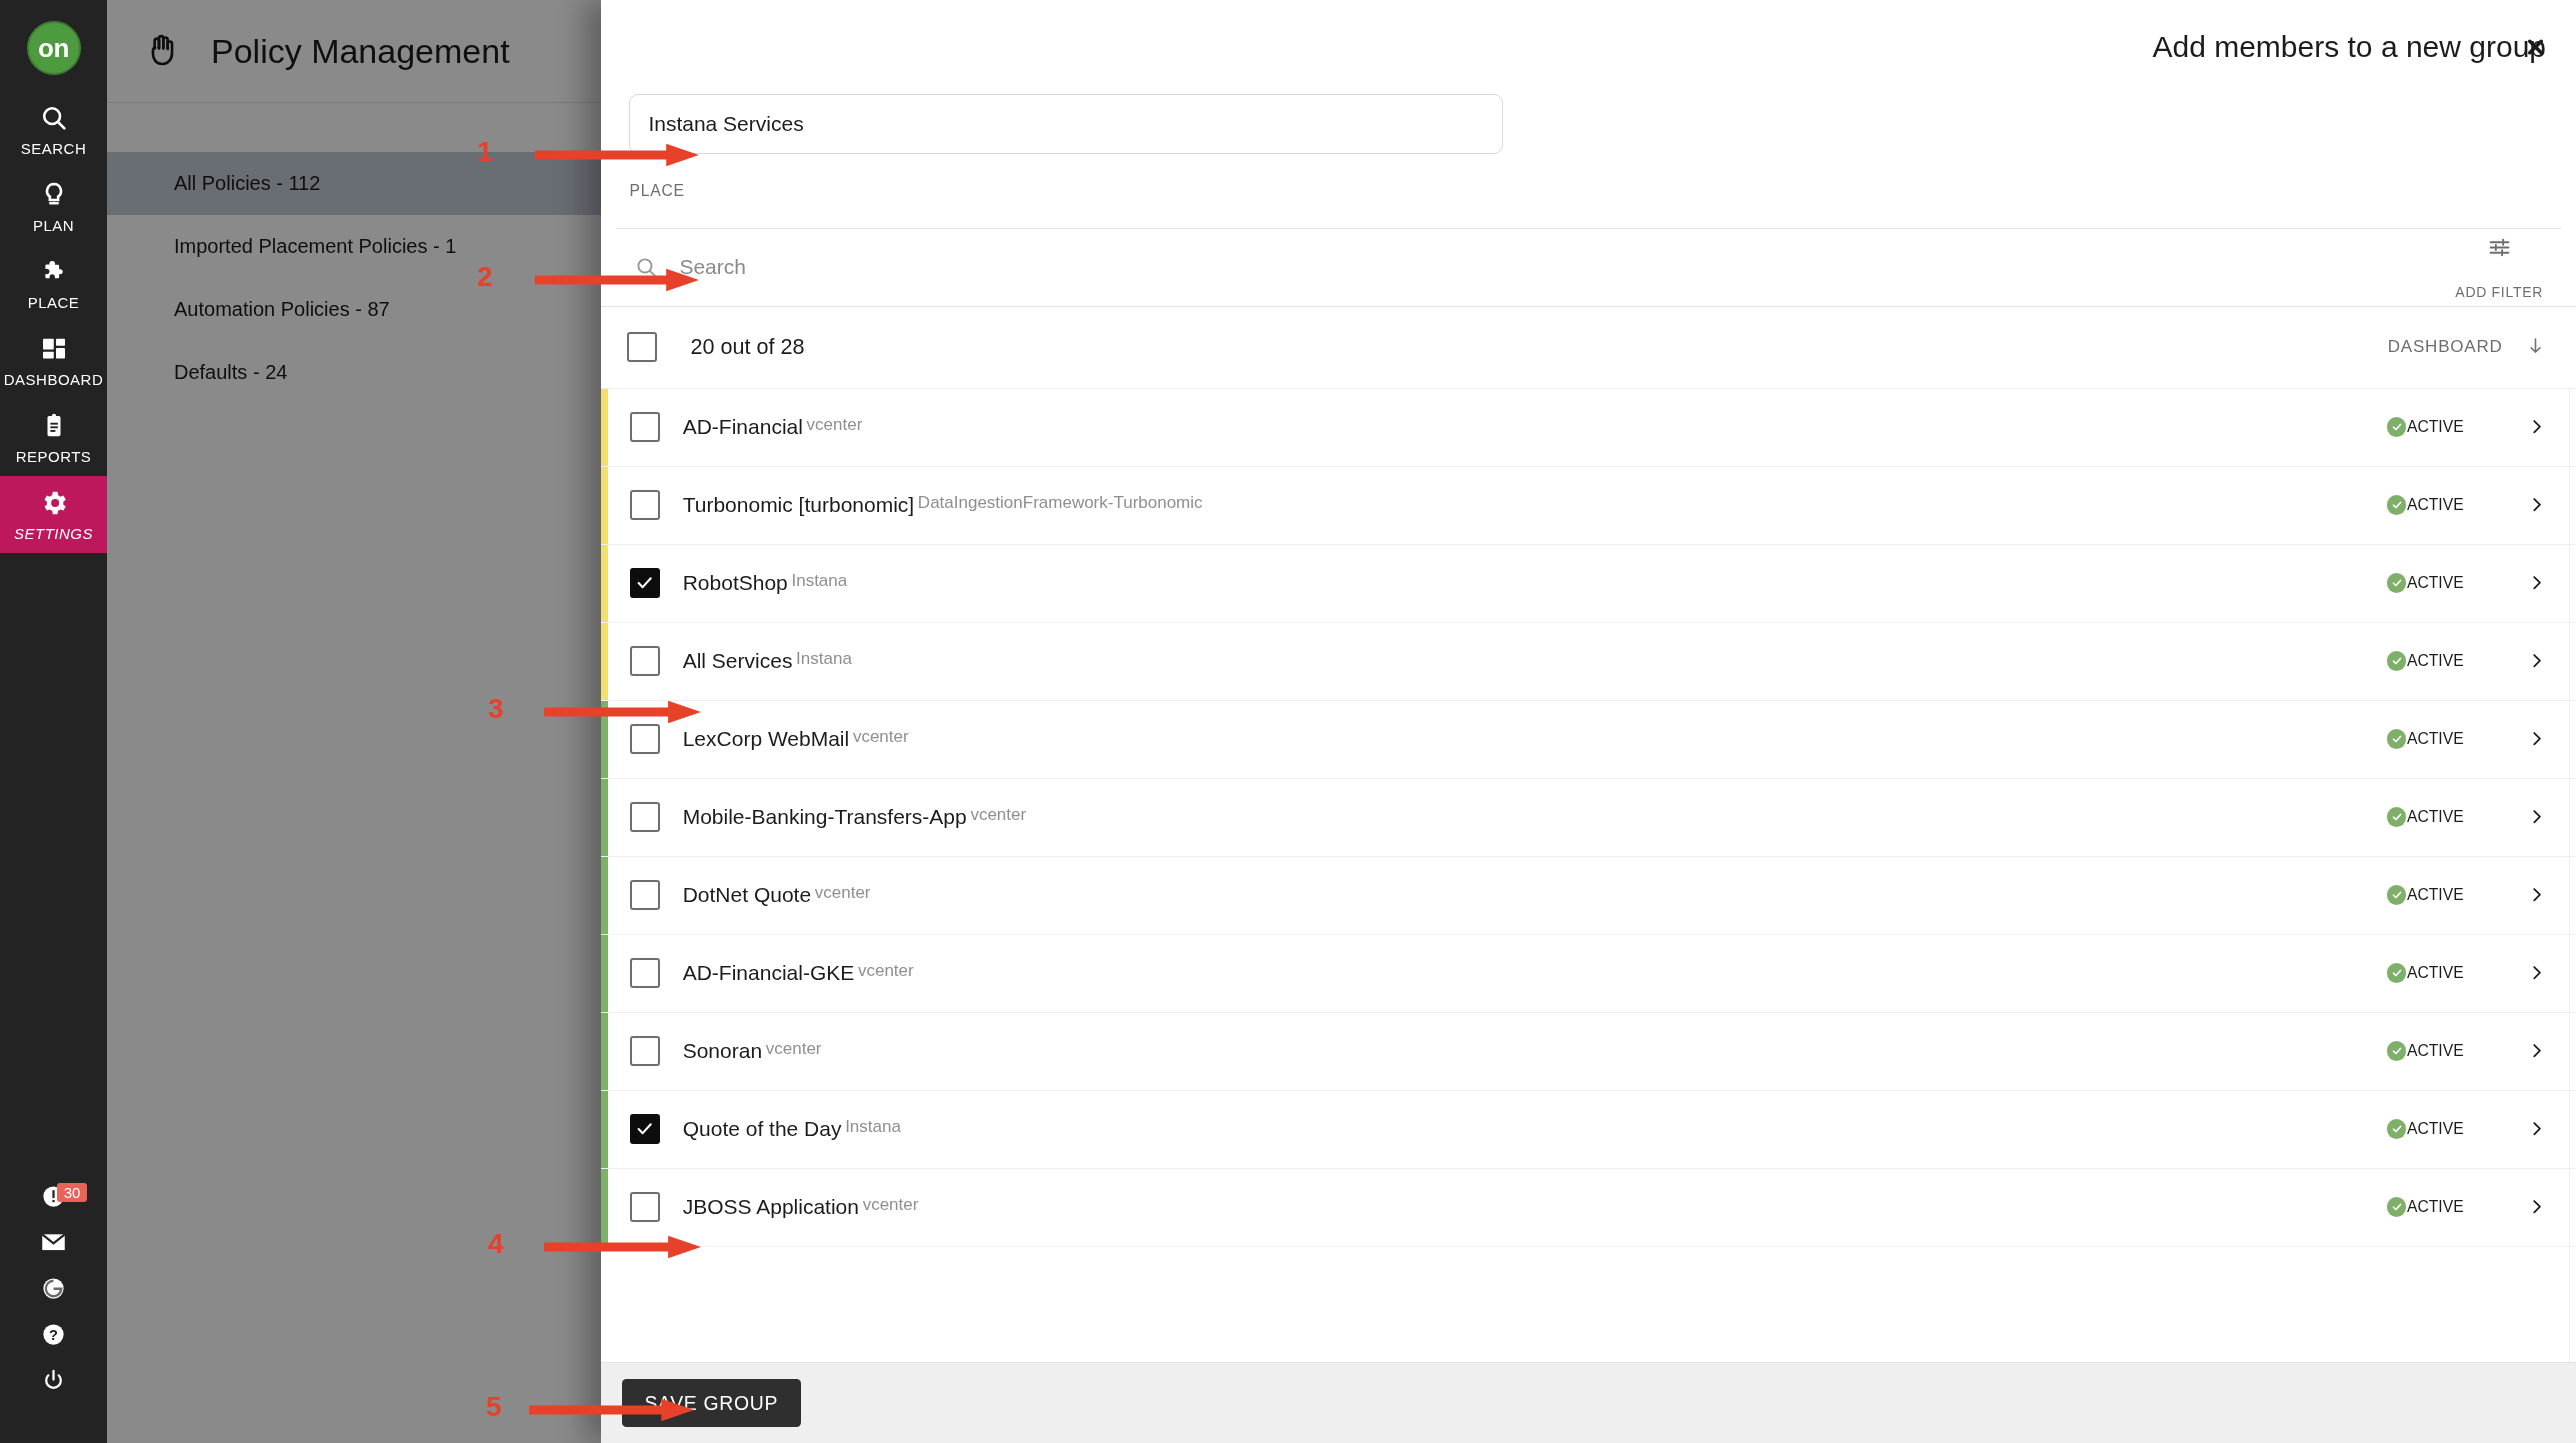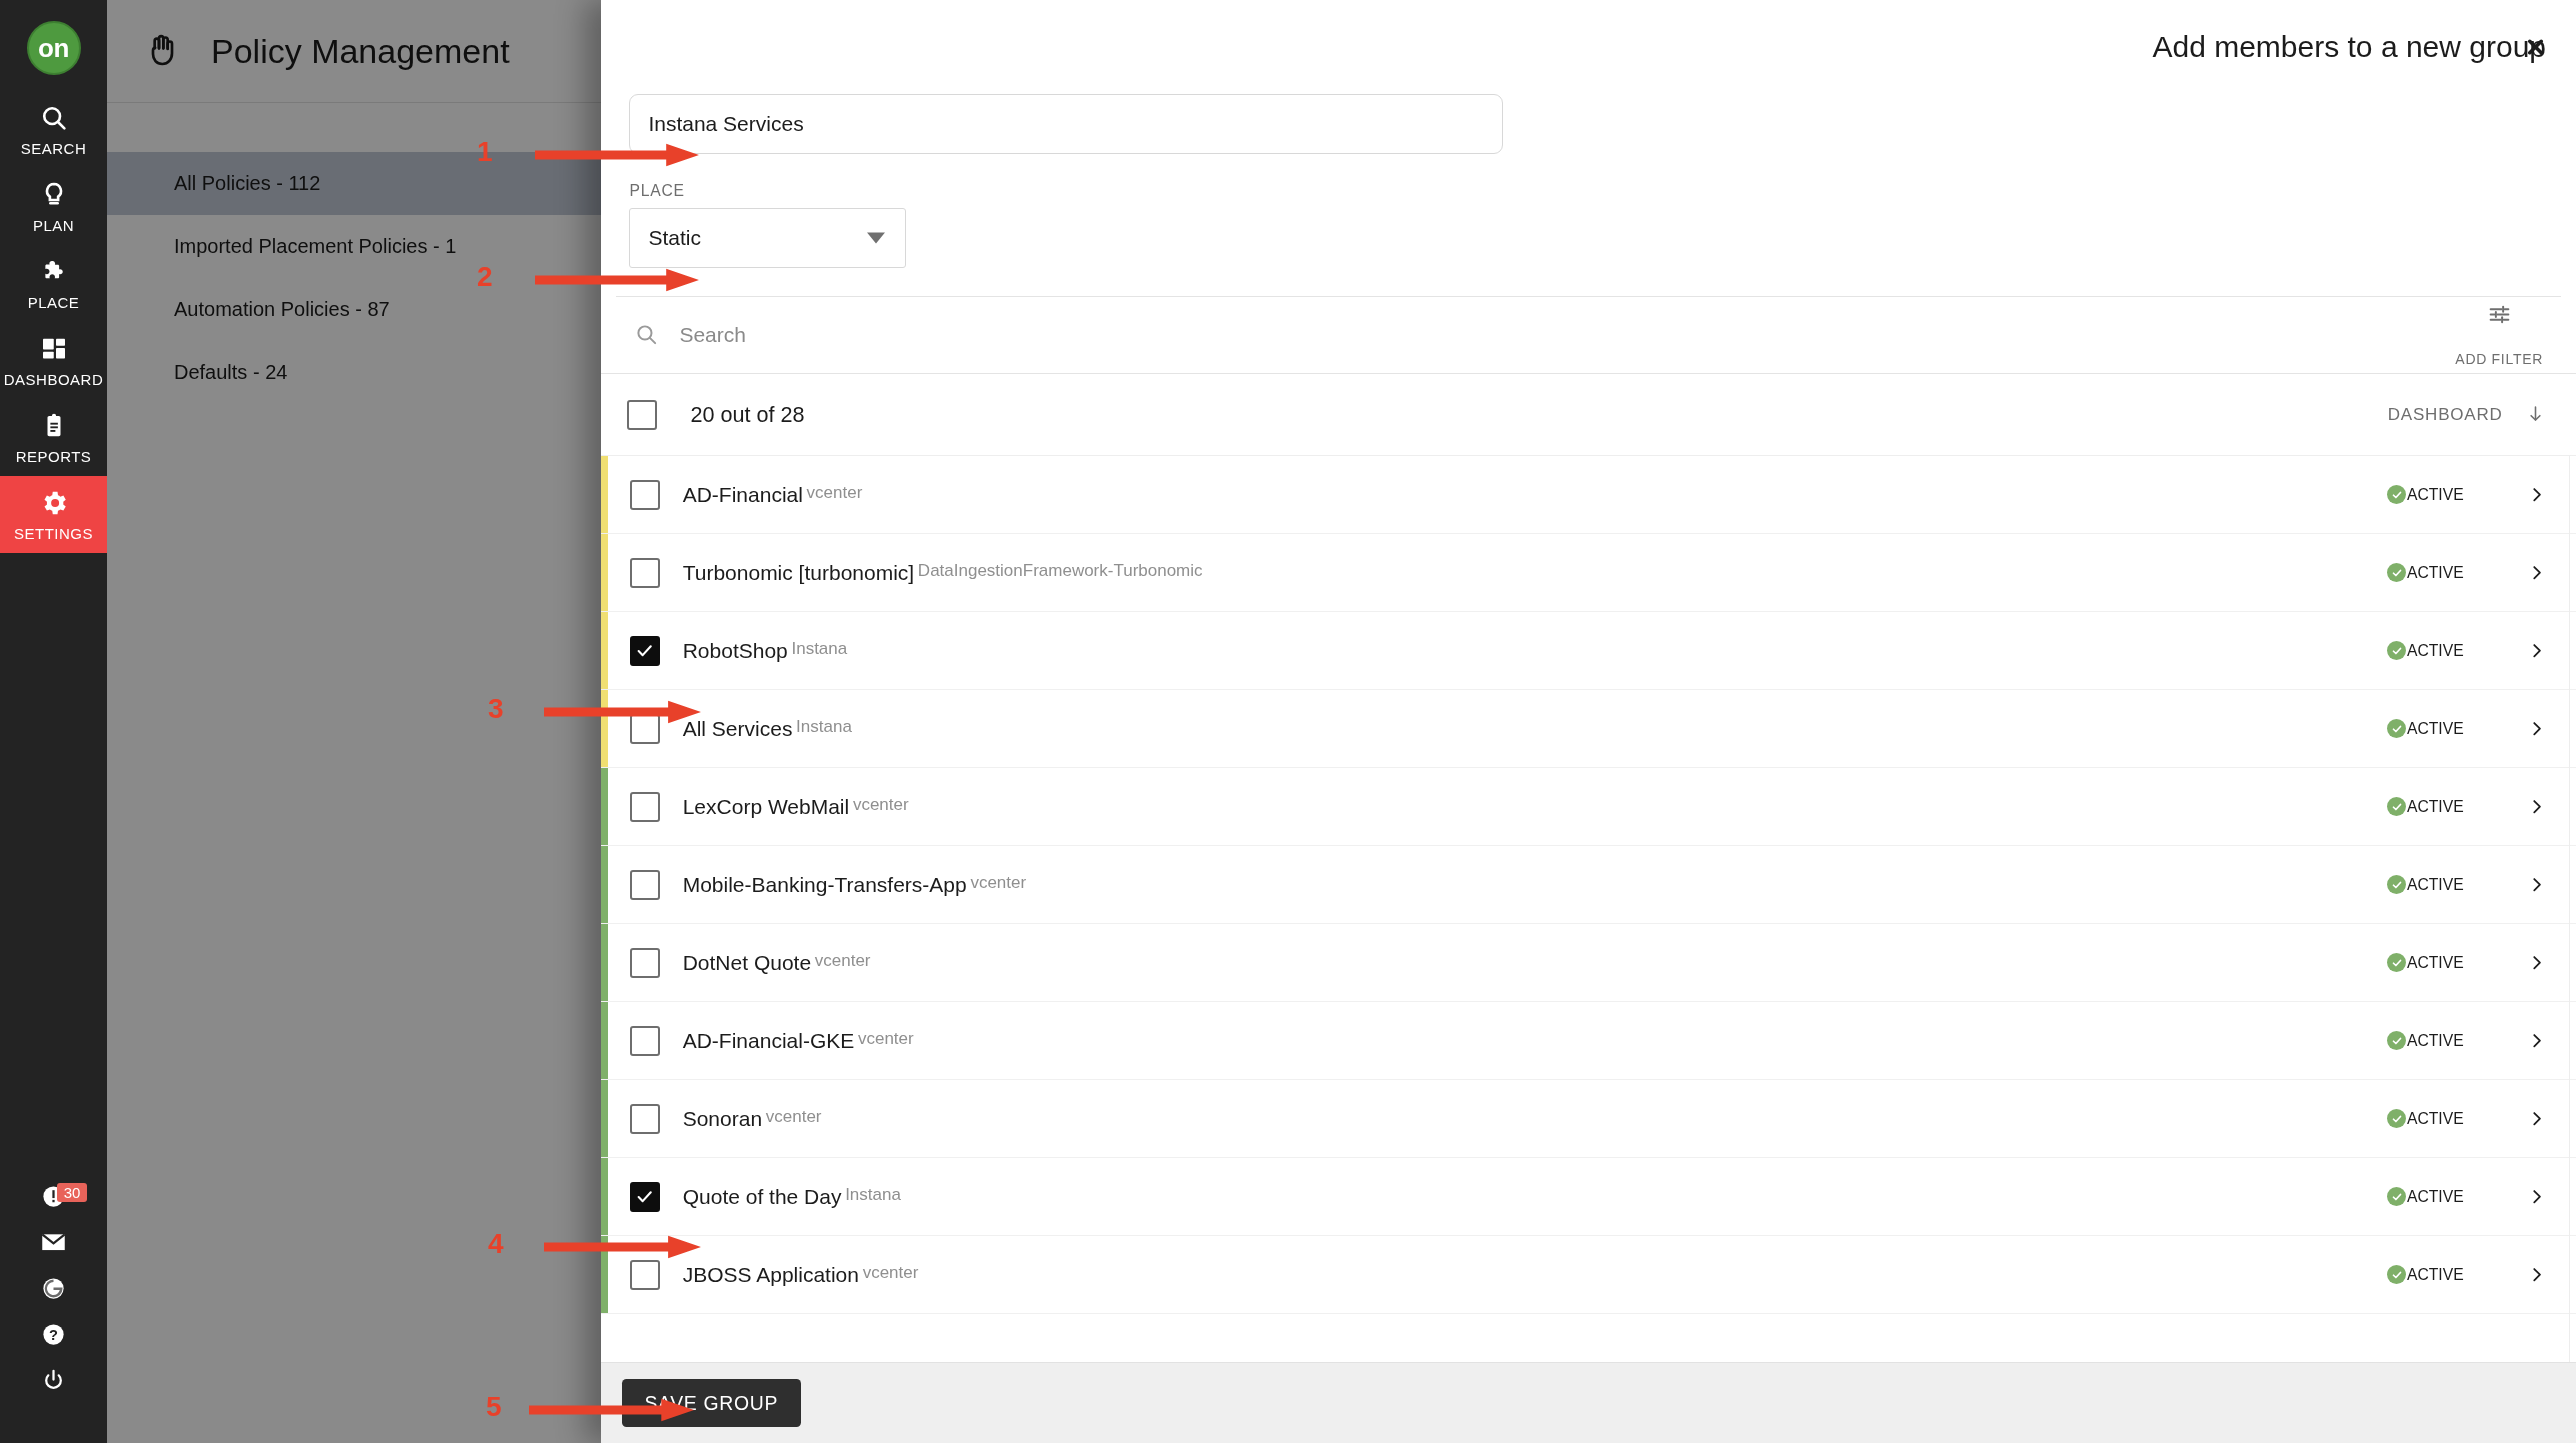--- a/index.html
+++ b/index.html
@@ -28,21 +28,21 @@
     color: #ffffff; font-size: 26px; font-weight: bold;
     letter-spacing: -0.4px;
   }
   .nav-item {
     width: 107px; height: 77px;
     display: flex; flex-direction: column;
     align-items: center; justify-content: center;
     color: #ffffff; gap: 6.7px;
   }
   .nav-item.first { margin-top: 16.4px; }
-  .nav-item.active { background: #ef4444; }
+  .nav-item.active { background: #be185d; font-style: italic; }
   .nav-label { font-size: 15px; letter-spacing: 0.5px; }
   .nav-icon { width: 30px; height: 30px; display:block; }
 
   .nav-spacer { flex: 1; }
   .nav-bottom { width: 107px; display:flex; flex-direction: column; align-items: center; padding-bottom: 40px; }
   .nav-bottom-item {
     width: 107px; height: 46px;
     display: flex; align-items: center; justify-content: center;
     position: relative; color: #ffffff;
   }
@@ -392,26 +392,20 @@
         <svg width="25" height="25" viewBox="0 0 24 24" fill="none" stroke="#1c1c1c" stroke-width="3.4" stroke-linecap="round">
           <line x1="6.5" y1="6.5" x2="17.5" y2="17.5"></line>
             <line x1="17.5" y1="6.5" x2="6.5" y2="17.5"></line>
         </svg>
       </span>
     </div>
 
     <div class="modal-form">
       <input class="group-name-input" type="text" value="Instana Services" placeholder="Name" style="">
       <div class="type-label">PLACE</div>
-      <div class="type-select-wrap">
-        <div class="type-select">
-          <span>Static</span>
-        </div>
-        <span class="caret"></span>
-      </div>
       <div class="divider"></div>
     </div>
 
     <div class="search-row">
       <span class="search-icon-box">
         <svg width="25" height="25" viewBox="0 0 24 24" fill="none" stroke="#9a9a9a" stroke-width="1.9" stroke-linecap="round">
           <circle cx="10.5" cy="10.5" r="6.3"></circle>
             <line x1="15.2" y1="15.2" x2="20.3" y2="20.3"></line>
         </svg>
       </span>

